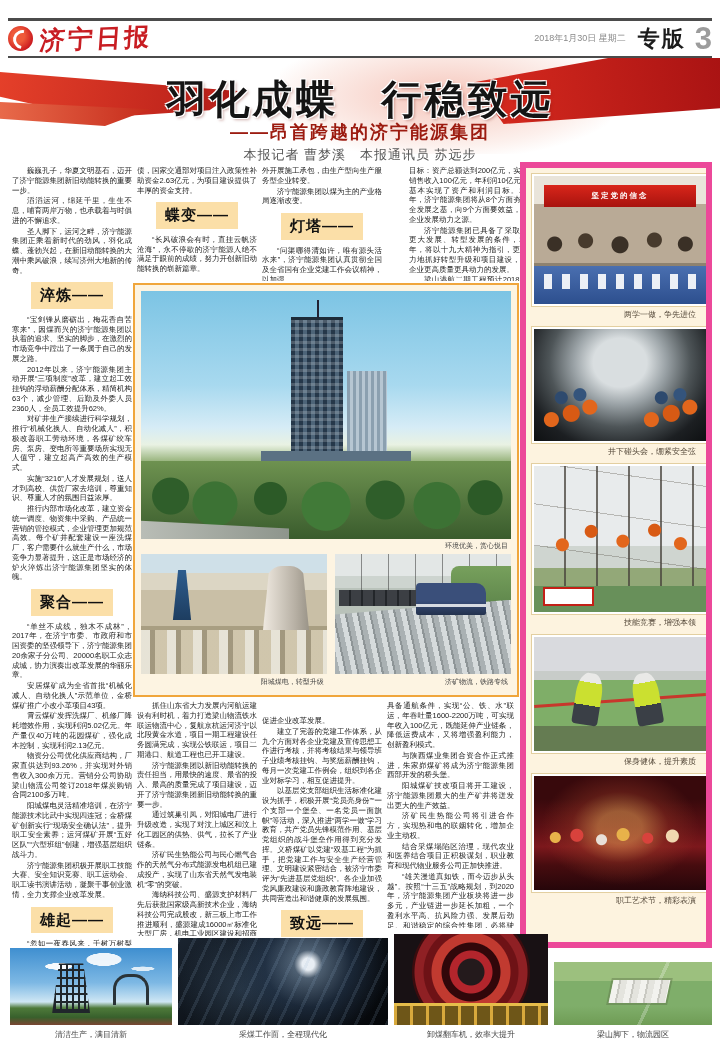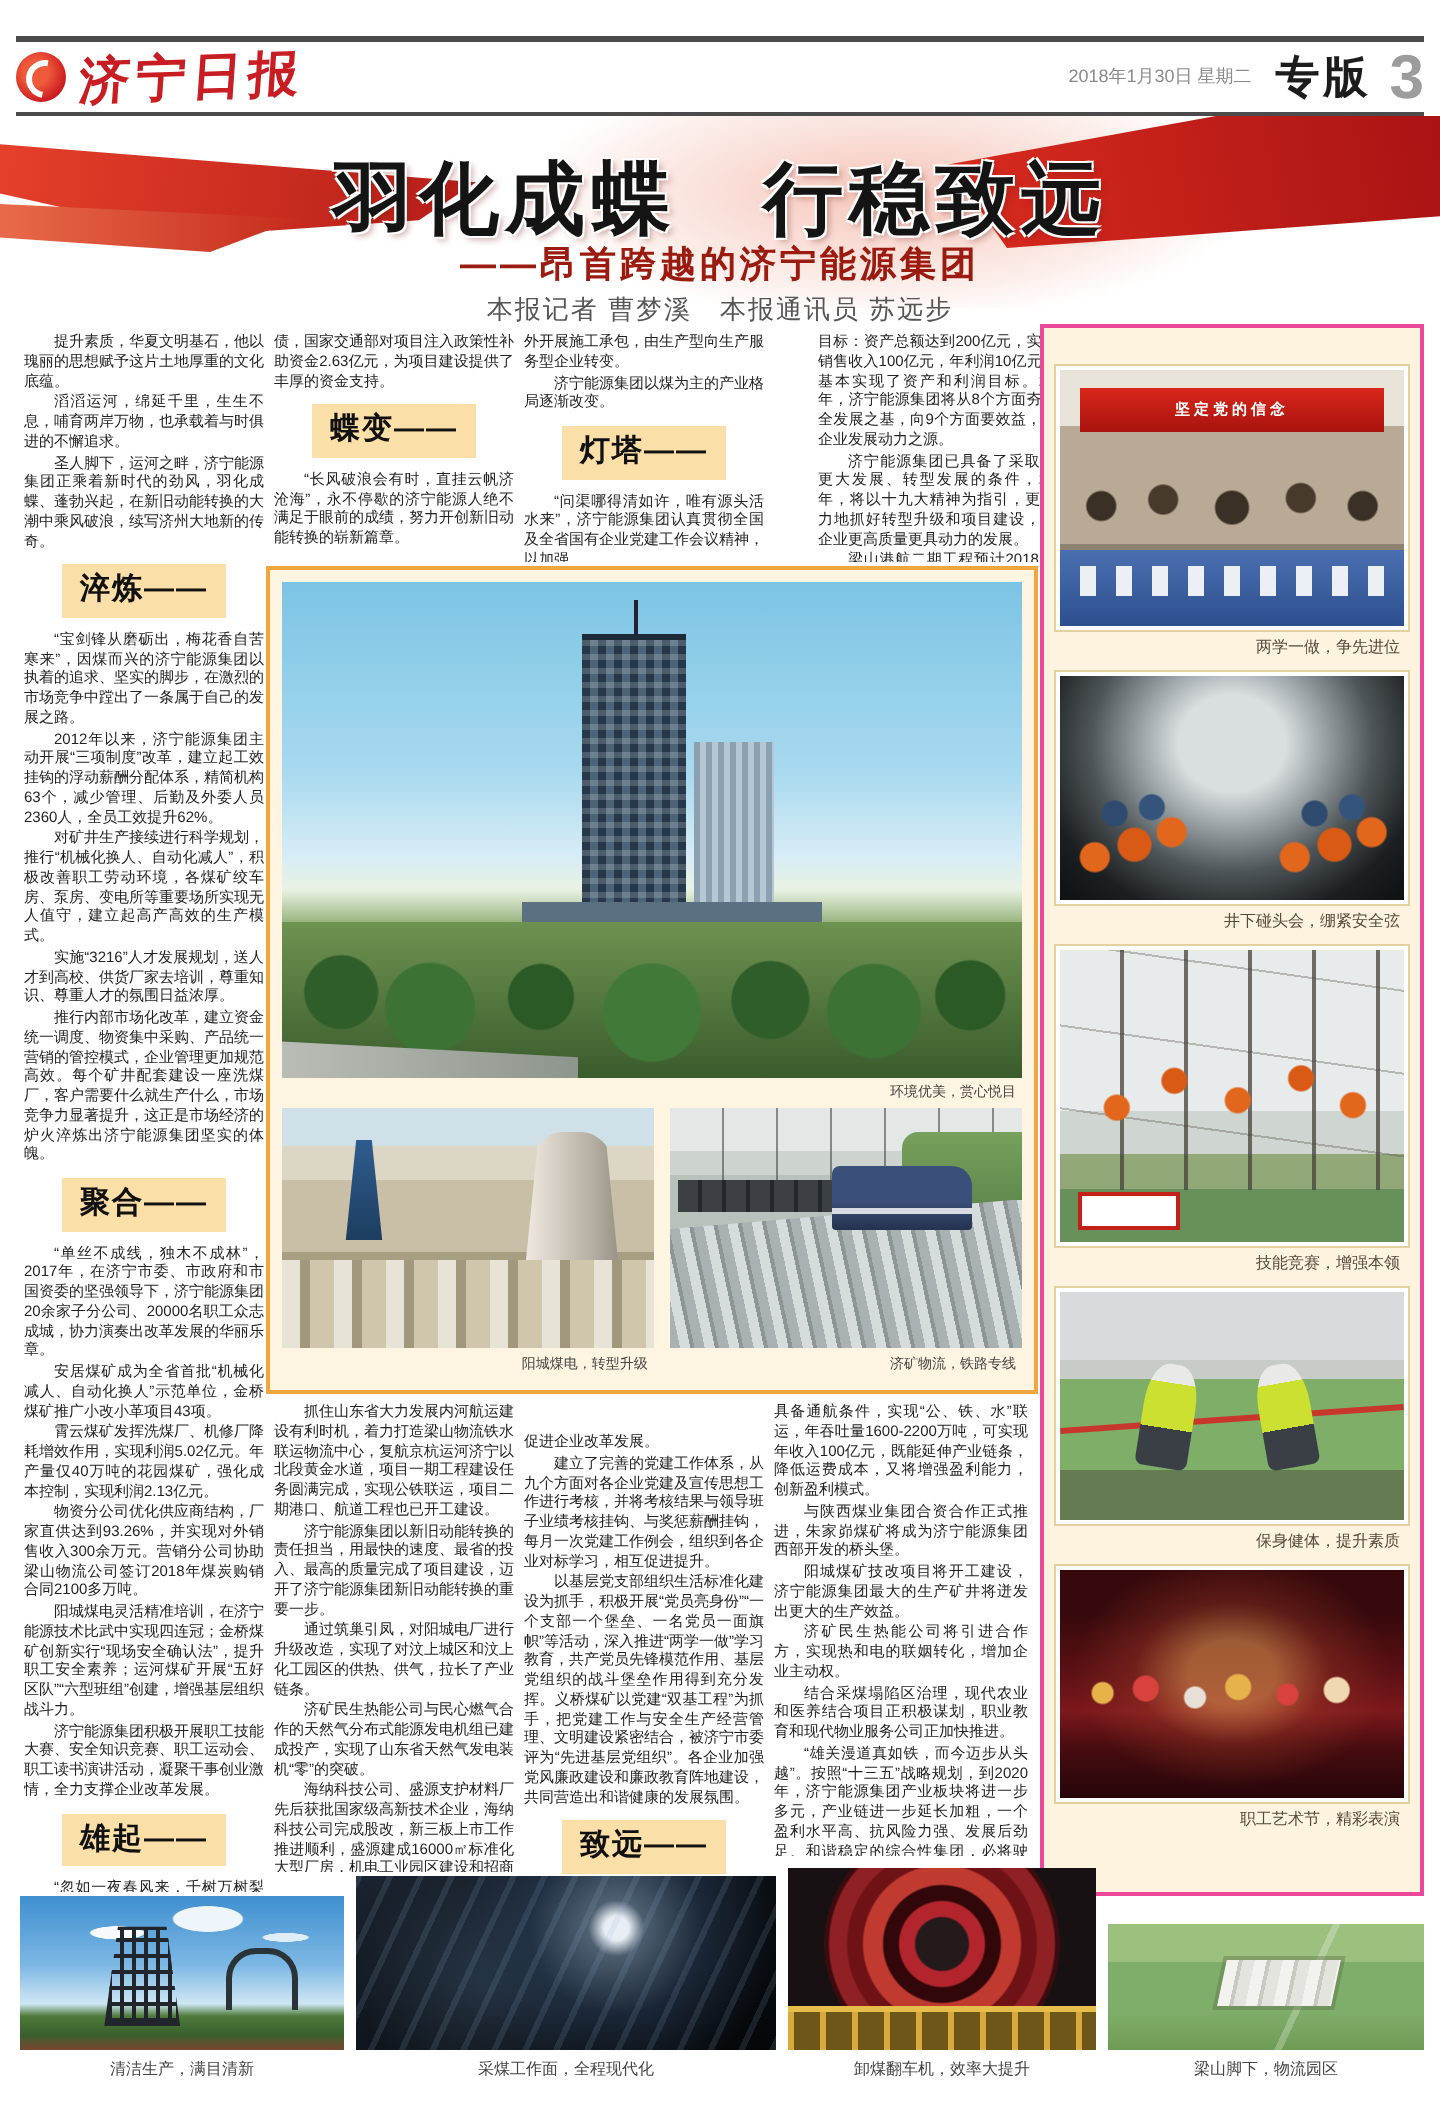--- a/index.html
+++ b/index.html
@@ -60,21 +60,21 @@
   .rail{background:linear-gradient(180deg,#e3e7e6 0 18%,#cdd4cf 18% 28%,#b9c2ba 28% 100%);}
   .trees{position:absolute;right:0;top:10%;width:34%;height:58%;background:linear-gradient(180deg,#77a05c,#4c7340);border-radius:8px 0 0 8px;}
   .tracks{position:absolute;left:0;bottom:0;width:100%;height:62%;background:repeating-linear-gradient(78deg,#aab1b3 0 5px,#d6dbdc 5px 10px,#8e9597 10px 12px);clip-path:polygon(0 20%,100% 0,100% 100%,0 100%);}
   .wires{position:absolute;left:0;top:0;width:100%;height:34%;background:repeating-linear-gradient(90deg,transparent 0 26px,rgba(60,60,60,.55) 26px 27px);}
   .wagons{position:absolute;left:2%;top:30%;width:46%;height:13%;background:repeating-linear-gradient(90deg,#3c3f44 0 10px,#23262a 10px 12px);}
   .loco{position:absolute;left:46%;top:24%;width:40%;height:27%;background:linear-gradient(180deg,#3a4f7a 0 55%,#24324e 100%);border-radius:4px 10px 2px 2px;}
   .loco:after{content:'';position:absolute;left:0;bottom:26%;width:100%;height:3px;background:#d8dce2;}
   .cap-row{display:flex;gap:8px;}
   .cap-row .ph-caption{padding-top:3px;}
   
-  .sidebar{position:absolute;left:520px;top:162px;width:192px;height:786px;box-sizing:border-box;background:#fdf3df;border:2px solid #ec4899;padding:19px 6px;overflow:hidden;}
+  .sidebar{position:absolute;left:520px;top:162px;width:192px;height:786px;box-sizing:border-box;background:#fdf3df;border:6px solid #ec4899;padding:6px 6px;overflow:hidden;}
   .sb-item{margin-bottom:7px;}
   .sb-photo{position:relative;width:176px;border:2px solid #fff;box-shadow:0 0 0 1px #e3cfa0;box-sizing:border-box;overflow:hidden;}
   .sb-cap{font-size:8px;color:#55493a;text-align:right;padding:3px 4px 0;}
   .s1{height:132px;background:linear-gradient(180deg,#e9e4da 0 22%,#b9aa96 22% 68%,#8e8270 68% 100%);}
   .s1-banner{position:absolute;top:7%;left:6%;width:88%;height:17%;background:linear-gradient(#d9261b,#a8130e);color:#fff;font-size:7.5px;font-weight:bold;text-align:center;letter-spacing:2px;display:flex;align-items:center;justify-content:center;}
   .s1-people{position:absolute;top:34%;left:0;width:100%;height:32%;
     background:radial-gradient(circle at 12% 60%,#3a3026 0 7px,transparent 8px),radial-gradient(circle at 30% 52%,#473a2c 0 7px,transparent 8px),
     radial-gradient(circle at 50% 62%,#3a3026 0 8px,transparent 9px),radial-gradient(circle at 70% 50%,#473a2c 0 7px,transparent 8px),
     radial-gradient(circle at 88% 60%,#3a3026 0 7px,transparent 8px);}
   .s1-tables{position:absolute;bottom:0;left:0;width:100%;height:30%;background:linear-gradient(#4a6fb0,#2d4f8e);}
@@ -150,21 +150,21 @@
     <div class="flag flag-center"></div>
     <div class="flag flag-left"></div>
     <div class="flag flag-left2"></div>
     <div class="flag flag-right"></div>
     <div class="headline">羽化成蝶　行稳致远</div>
     <div class="subhead">——昂首跨越的济宁能源集团</div>
     <div class="byline">本报记者 曹梦溪　本报通讯员 苏远步</div>
   </div>
 
   <div class="col" style="left:12px;top:166px;width:120px;height:780px;">
-      <div class="para">提升素质，华夏文明基石，他以瑰丽的思想赋予这片土地厚重的文化底蕴。</div>
+      <div class="para">巍巍孔子，华夏文明基石，迈开了济宁能源集团新旧动能转换的重要一步。</div>
       <div class="para">滔滔运河，绵延千里，生生不息，哺育两岸万物，也承载着与时俱进的不懈追求。</div>
       <div class="para">圣人脚下，运河之畔，济宁能源集团正乘着新时代的劲风，羽化成蝶、蓬勃兴起，在新旧动能转换的大潮中乘风破浪，续写济州大地新的传奇。</div>
       <div class="sec-head">
         <span>淬炼——</span>
       </div>
       <div class="para">“宝剑锋从磨砺出，梅花香自苦寒来”，因煤而兴的济宁能源集团以执着的追求、坚实的脚步，在激烈的市场竞争中蹚出了一条属于自己的发展之路。</div>
       <div class="para">2012年以来，济宁能源集团主动开展“三项制度”改革，建立起工效挂钩的浮动薪酬分配体系，精简机构63个，减少管理、后勤及外委人员2360人，全员工效提升62%。</div>
       <div class="para">对矿井生产接续进行科学规划，推行“机械化换人、自动化减人”，积极改善职工劳动环境，各煤矿绞车房、泵房、变电所等重要场所实现无人值守，建立起高产高效的生产模式。</div>
       <div class="para">实施“3216”人才发展规划，送人才到高校、供货厂家去培训，尊重知识、尊重人才的氛围日益浓厚。</div>
       <div class="para">推行内部市场化改革，建立资金统一调度、物资集中采购、产品统一营销的管控模式，企业管理更加规范高效。每个矿井配套建设一座洗煤厂，客户需要什么就生产什么，市场竞争力显著提升，这正是市场经济的炉火淬炼出济宁能源集团坚实的体魄。</div>

